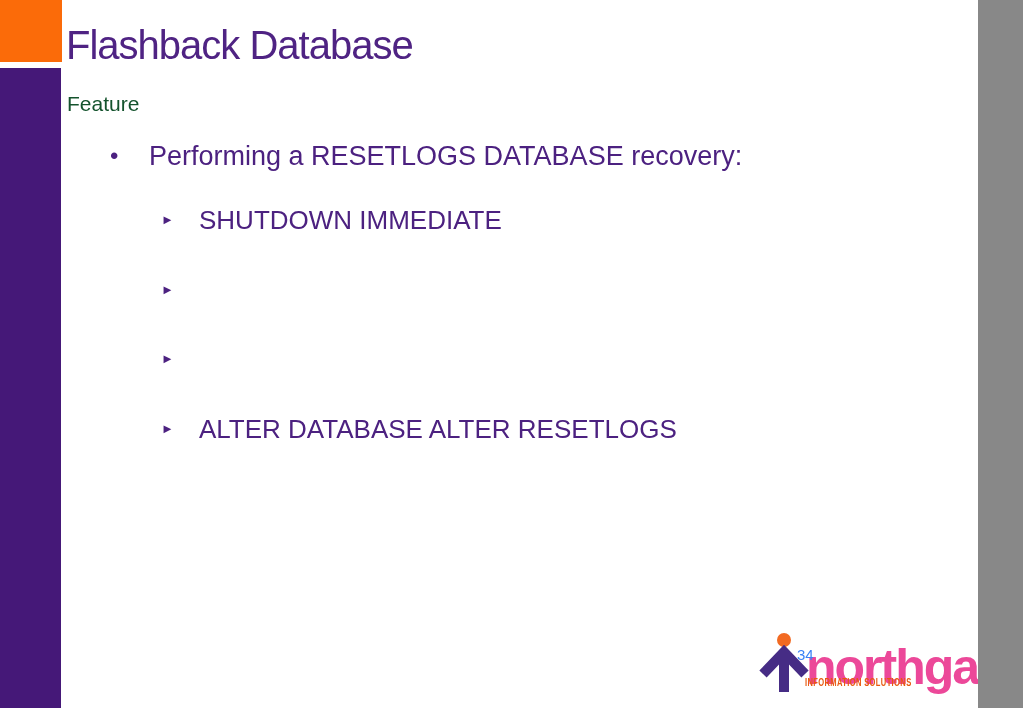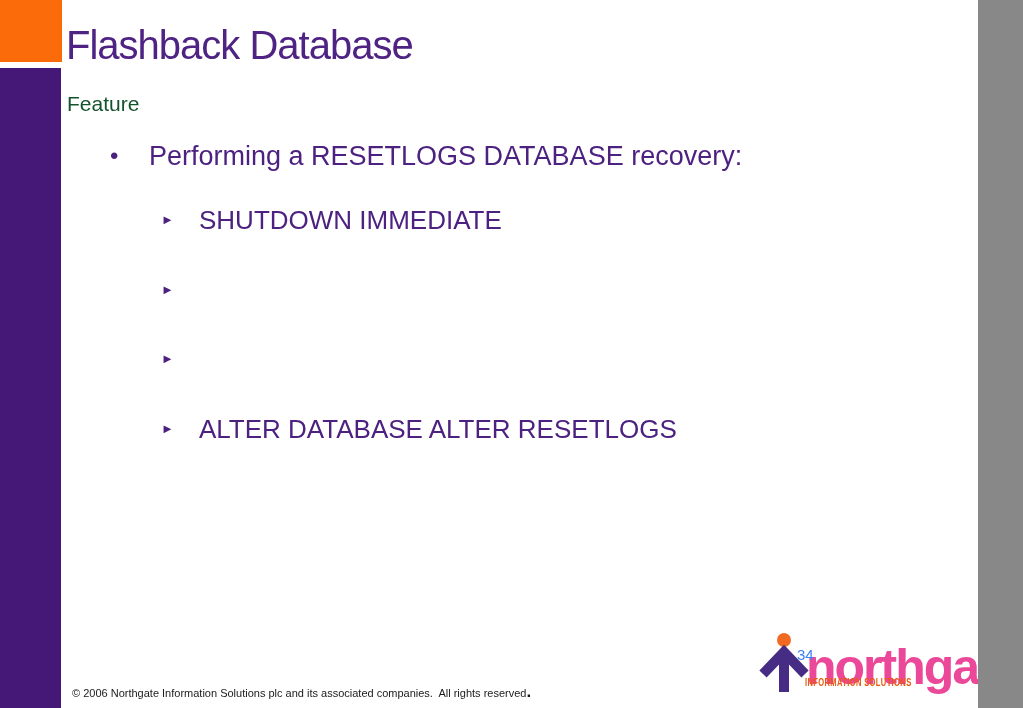--- a/index.html
+++ b/index.html
@@ -144,21 +144,20 @@
       <span class="tri-marker">►</span>
     </div>
 
     <div class="row row-s3">
       <span class="tri-marker">►</span>
       <span class="sub-text">ALTER DATABASE ALTER RESETLOGS</span>
     </div>
 
   </div>
 
-  <div class="footer"><span>© 2006 Northgate Information Solutions plc and its associated companies.  All rights reserved</span><span class="big-period">.</span></div>
 
   <div class="page-number">34</div>
 
   <svg class="logo-person" viewBox="0 0 56 66" xmlns="http://www.w3.org/2000/svg">
     <circle cx="27" cy="12" r="7" fill="#f26a22"></circle>
     <path d="M 6 46 L 27 24 L 48 46" fill="none" stroke="#462c85" stroke-width="10" stroke-linejoin="miter"></path>
     <path d="M 27 26 L 27 64" fill="none" stroke="#462c85" stroke-width="10"></path>
   </svg>
 
   <div class="logo-wordmark">northgate</div>

